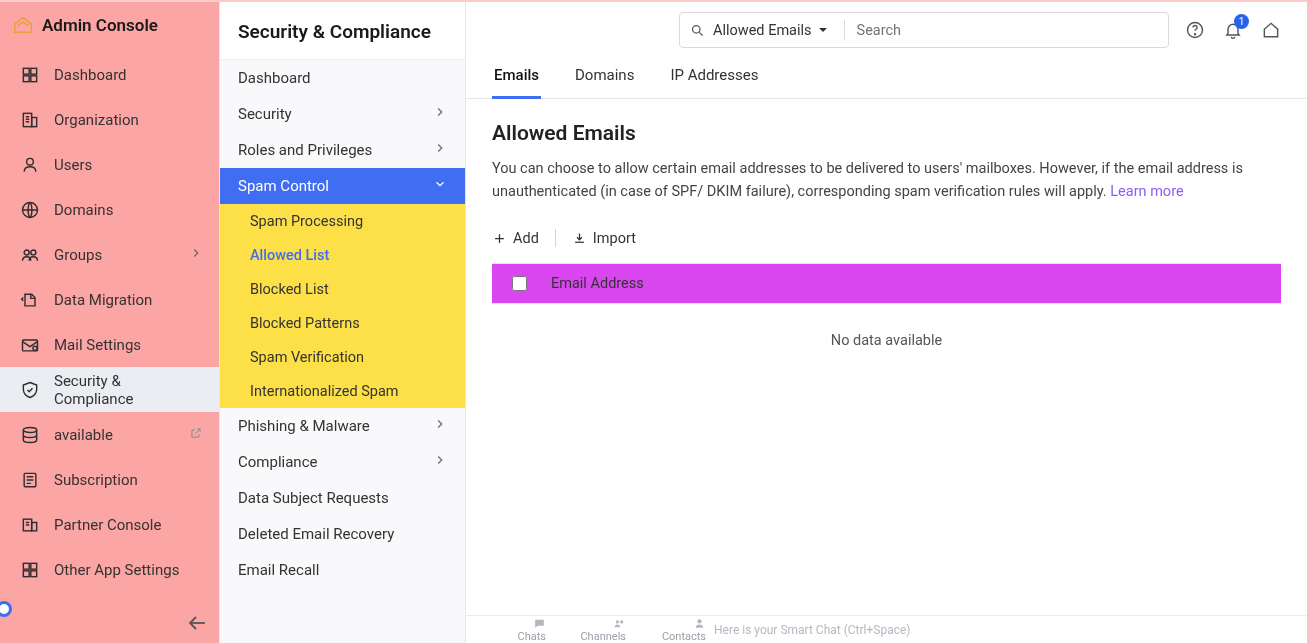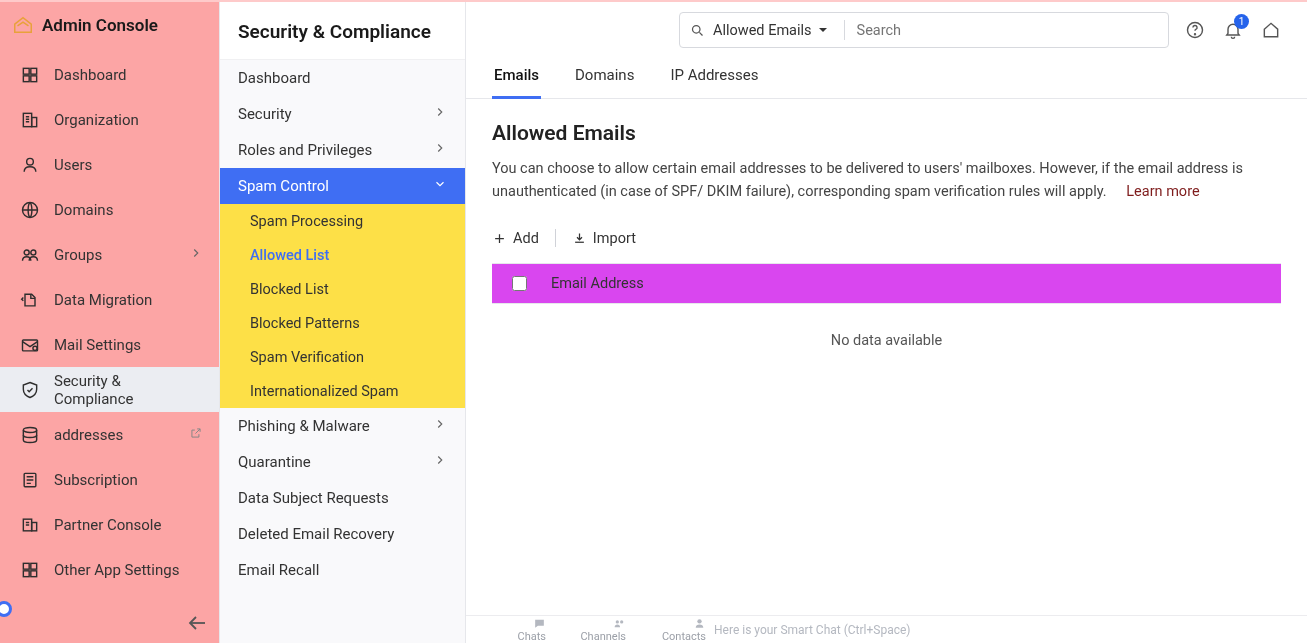--- a/index.html
+++ b/index.html
@@ -40,21 +40,21 @@
     .top-icons { display:flex; gap:18px; align-items:center; padding-right:10px; }
     .top-icons .ti { width:20px; height:20px; position:relative; cursor:pointer; }
     .top-icons .ti svg { width:20px; height:20px; stroke:#555; fill:none; stroke-width:1.7; }
     .badge { position:absolute; top:-6px; right:-6px; background:#2563eb; color:#fff; border-radius:50%; width:15px; height:15px; font-size:10px; display:flex; align-items:center; justify-content:center; }
     .tabs { display:flex; gap:32px; padding:0 26px; border-bottom:1px solid #e6e7eb; }
     .tab { padding:8px 2px 12px; font-size:15px; color:#333; cursor:pointer; }
     .tab.active { color:#111; font-weight:500; border-bottom:3px solid #3f6ef3; margin-bottom:-1px; }
     .content { padding:22px 26px 0; flex:1; display:flex; flex-direction:column; }
     .content h2 { font-size:21px; font-weight:600; margin-bottom:12px; }
     .content p.desc { font-size:14.5px; color:#444; line-height:1.6; margin-bottom:20px; }
-    .content p.desc a { color:#7f1d1d; text-decoration:none;margin-left:16px; }
+    .content p.desc a { color:#8b5cf6; text-decoration:none; }
     .actions { display:flex; align-items:center; gap:16px; padding:6px 0 16px; font-size:14.5px; color:#333; }
     .actions .act-btn { display:flex; align-items:center; gap:6px; cursor:pointer; }
     .actions .act-btn svg { width:15px; height:15px; stroke:#333; fill:none; stroke-width:2; }
     .actions .vd { width:1px; height:18px; background:#d0d2d8; }
     .table { border-top:1px solid #e6e7eb; }
     .table-head { display:flex; align-items:center; background:#d946ef; height:40px; padding:0 20px; gap:24px; border-bottom:1px solid #e6e7eb;}
     .table-head input[type=checkbox]{ width:15px; height:15px; }
     .table-head .col { font-size:14.5px; color:#333; }
     .table-empty { text-align:center; padding:28px 0; color:#555; font-size:14.5px; }
     
@@ -146,21 +146,21 @@
               <path d="M9 12l2 2 4-4"></path>
             </svg></span>
           <span class="label">Security &amp; Compliance</span>
         </div>
         <div class="side1-item">
           <span class="icon"><svg viewBox="0 0 24 24">
               <ellipse cx="12" cy="6" rx="8" ry="3"></ellipse>
               <path d="M4 6v6c0 1.7 3.6 3 8 3s8-1.3 8-3V6"></path>
               <path d="M4 12v6c0 1.7 3.6 3 8 3s8-1.3 8-3v-6"></path>
             </svg></span>
-          <span class="label">addresses</span>
+          <span class="label">available</span>
           <span><svg class="extlink" viewBox="0 0 24 24">
               <path d="M14 5h5v5"></path>
               <path d="M19 5L11 13"></path>
               <path d="M17 14v5H5V7h5"></path>
             </svg></span>
         </div>
         <div class="side1-item">
           <span class="icon"><svg viewBox="0 0 24 24">
               <rect x="5" y="4" width="14" height="16" rx="1"></rect>
               <path d="M8 8h8M8 12h8M8 16h5"></path>
@@ -224,21 +224,21 @@
         <div class="side2-subitem">Blocked Patterns</div>
         <div class="side2-subitem">Spam Verification</div>
         <div class="side2-subitem">Internationalized Spam</div>
         <div class="side2-item">
           <span>Phishing &amp; Malware</span>
           <span><svg class="chev-icon" viewBox="0 0 24 24" stroke="#666" fill="none" stroke-width="2">
               <path d="M9 6l6 6-6 6"></path>
             </svg></span>
         </div>
         <div class="side2-item">
-          <span>Quarantine</span>
+          <span>Compliance</span>
           <span><svg class="chev-icon" viewBox="0 0 24 24" stroke="#666" fill="none" stroke-width="2">
               <path d="M9 6l6 6-6 6"></path>
             </svg></span>
         </div>
         <div class="side2-item">
           <span>Data Subject Requests</span>
         </div>
         <div class="side2-item">
           <span>Deleted Email Recovery</span>
         </div>

